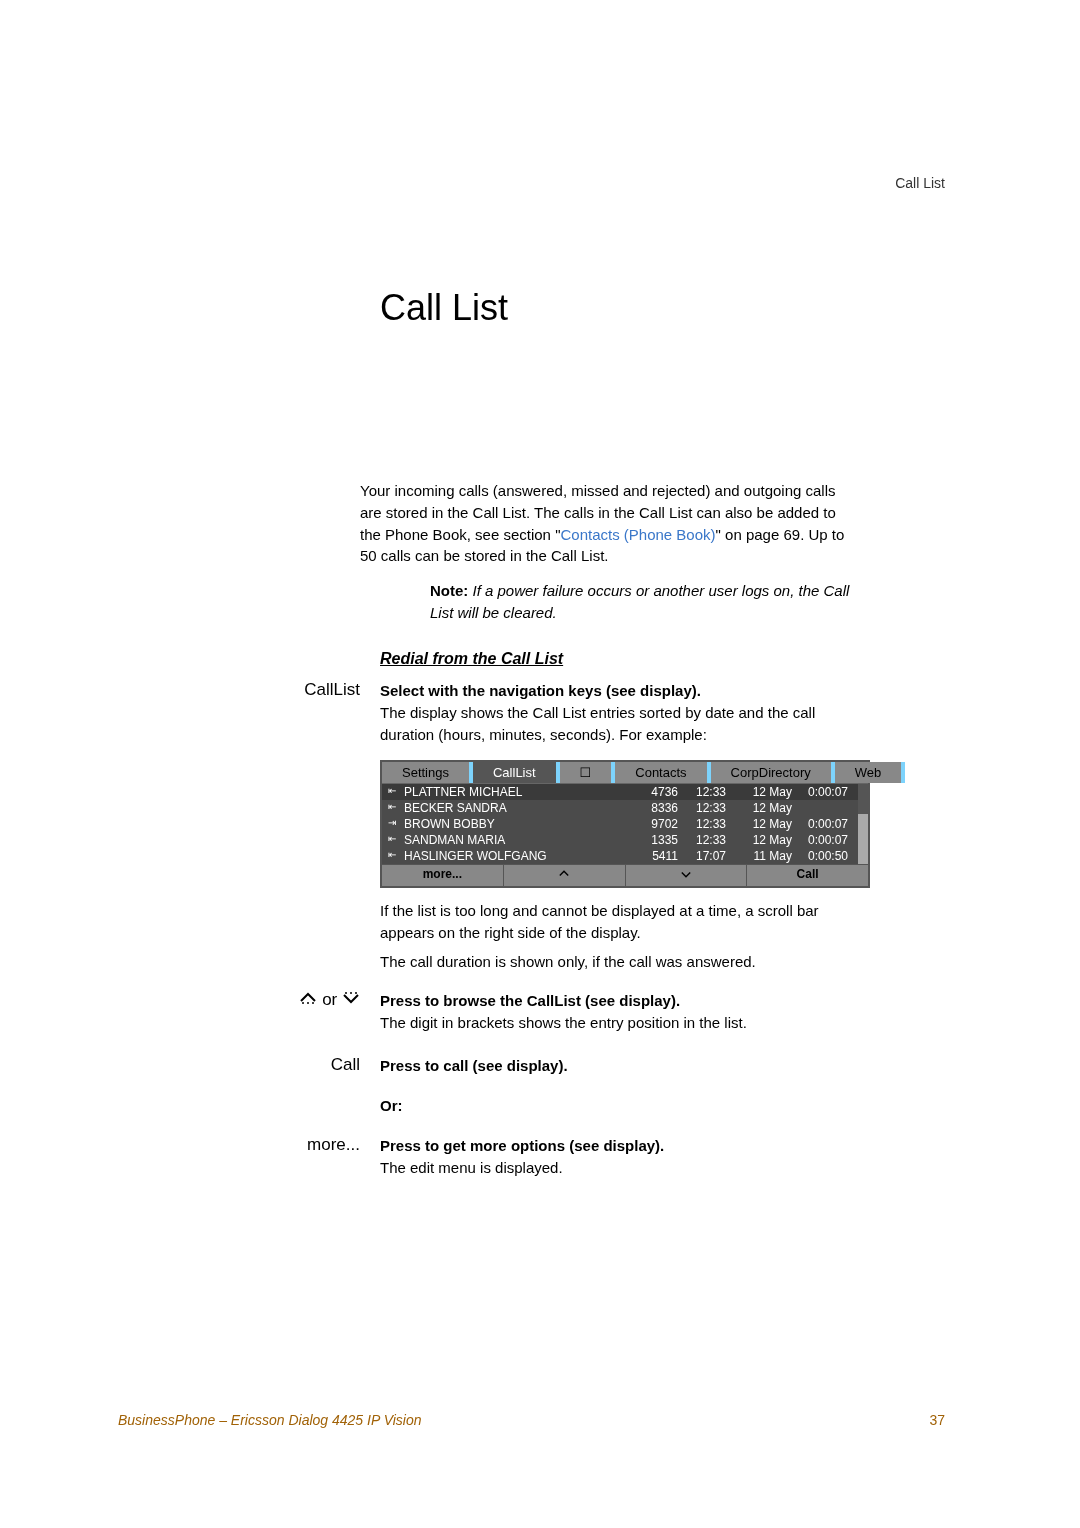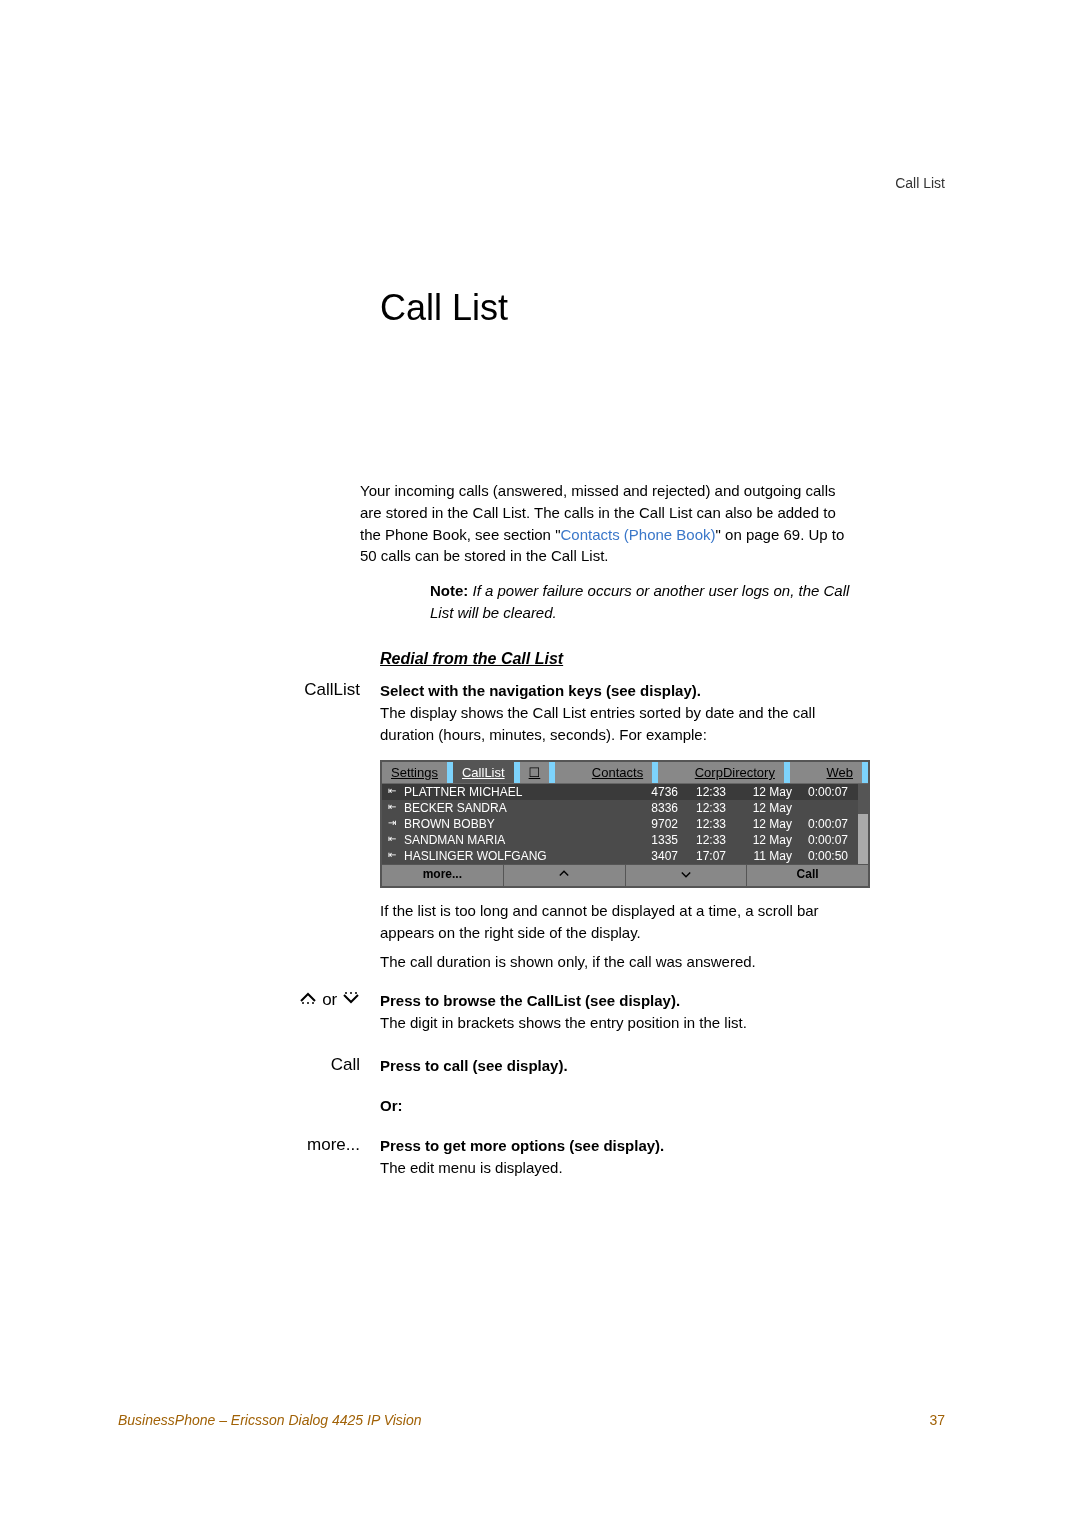--- a/index.html
+++ b/index.html
@@ -100,26 +100,25 @@
       border: 2px solid #555;
       font-size: 13px;
       color: #fff;
     }
     .phone-tabs {
       display: flex;
       background: #888;
       border-bottom: 1px solid #666;
     }
     .tab {
-      padding: 3px 9px;
+      padding: 3px 20px;
       background: #888;
       color: #000;
-      border-right: 6px solid #7dd3fc;
+      border-right: 4px solid #7dd3fc;
       white-space: nowrap;
-      text-decoration: underline;
     }
     .tab.active {
       background: #555;
       color: #fff;
     }
     .tab-spacer {
       flex: 1;
     }
     .phone-list-wrap {
       display: flex;
@@ -283,21 +282,21 @@
         <span class="row-icon">⇤</span>
         <span class="row-name">SANDMAN MARIA</span>
         <span class="row-ext">1335</span>
         <span class="row-time">12:33</span>
         <span class="row-date">12 May</span>
         <span class="row-dur">0:00:07</span>
       </div>
       <div class="phone-row">
         <span class="row-icon">⇤</span>
         <span class="row-name">HASLINGER WOLFGANG</span>
-        <span class="row-ext">3407</span>
+        <span class="row-ext">5411</span>
         <span class="row-time">17:07</span>
         <span class="row-date">11 May</span>
         <span class="row-dur">0:00:50</span>
       </div>
     </div>
     <div class="scroll-bar">
       <div class="scroll-thumb"></div>
       <div class="scroll-track"></div>
     </div>
   </div>

